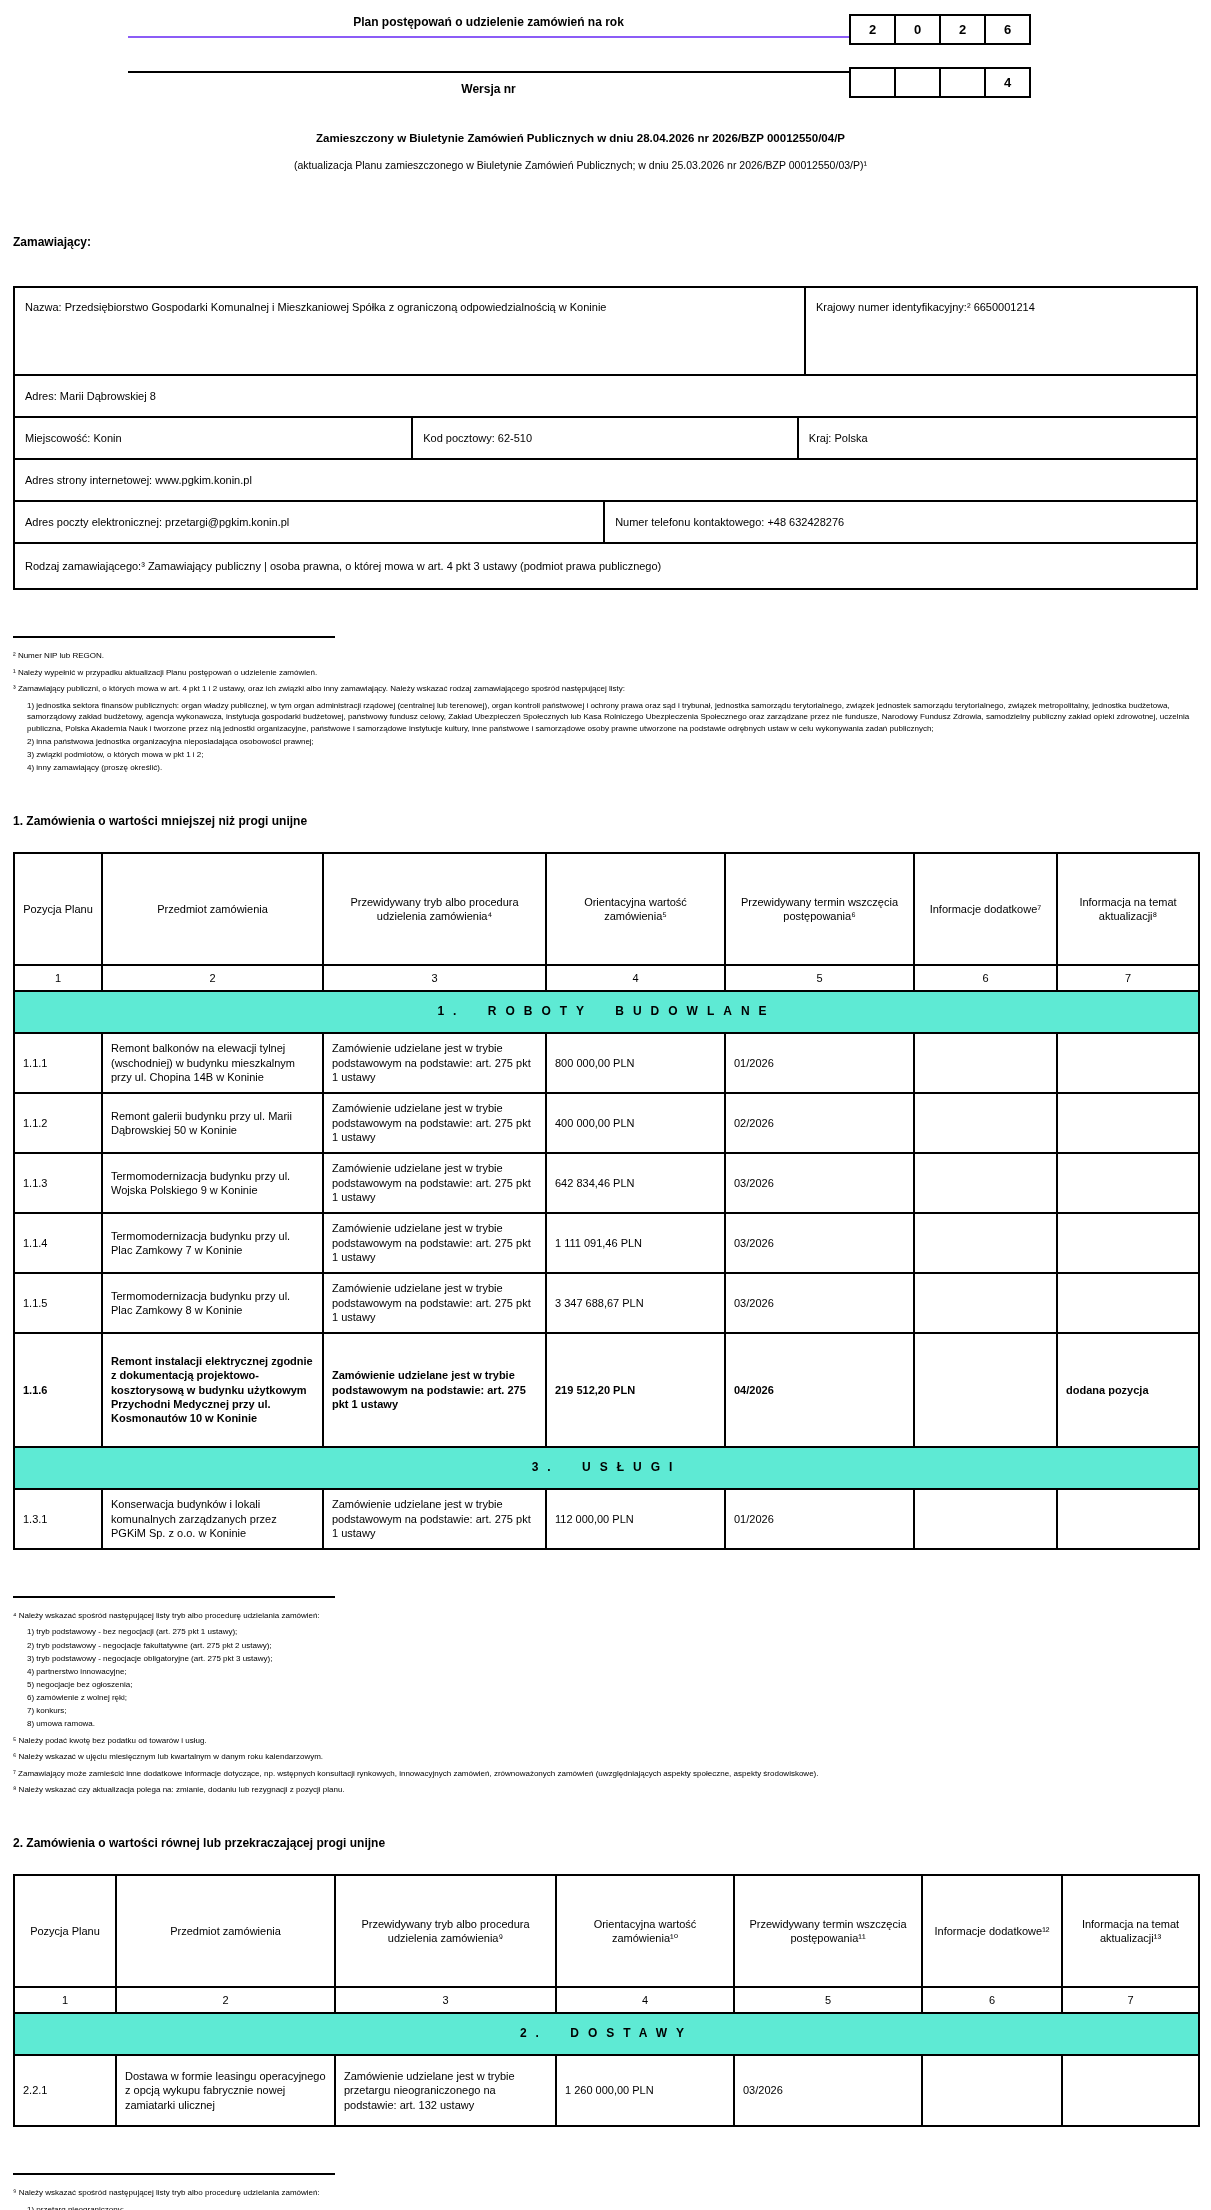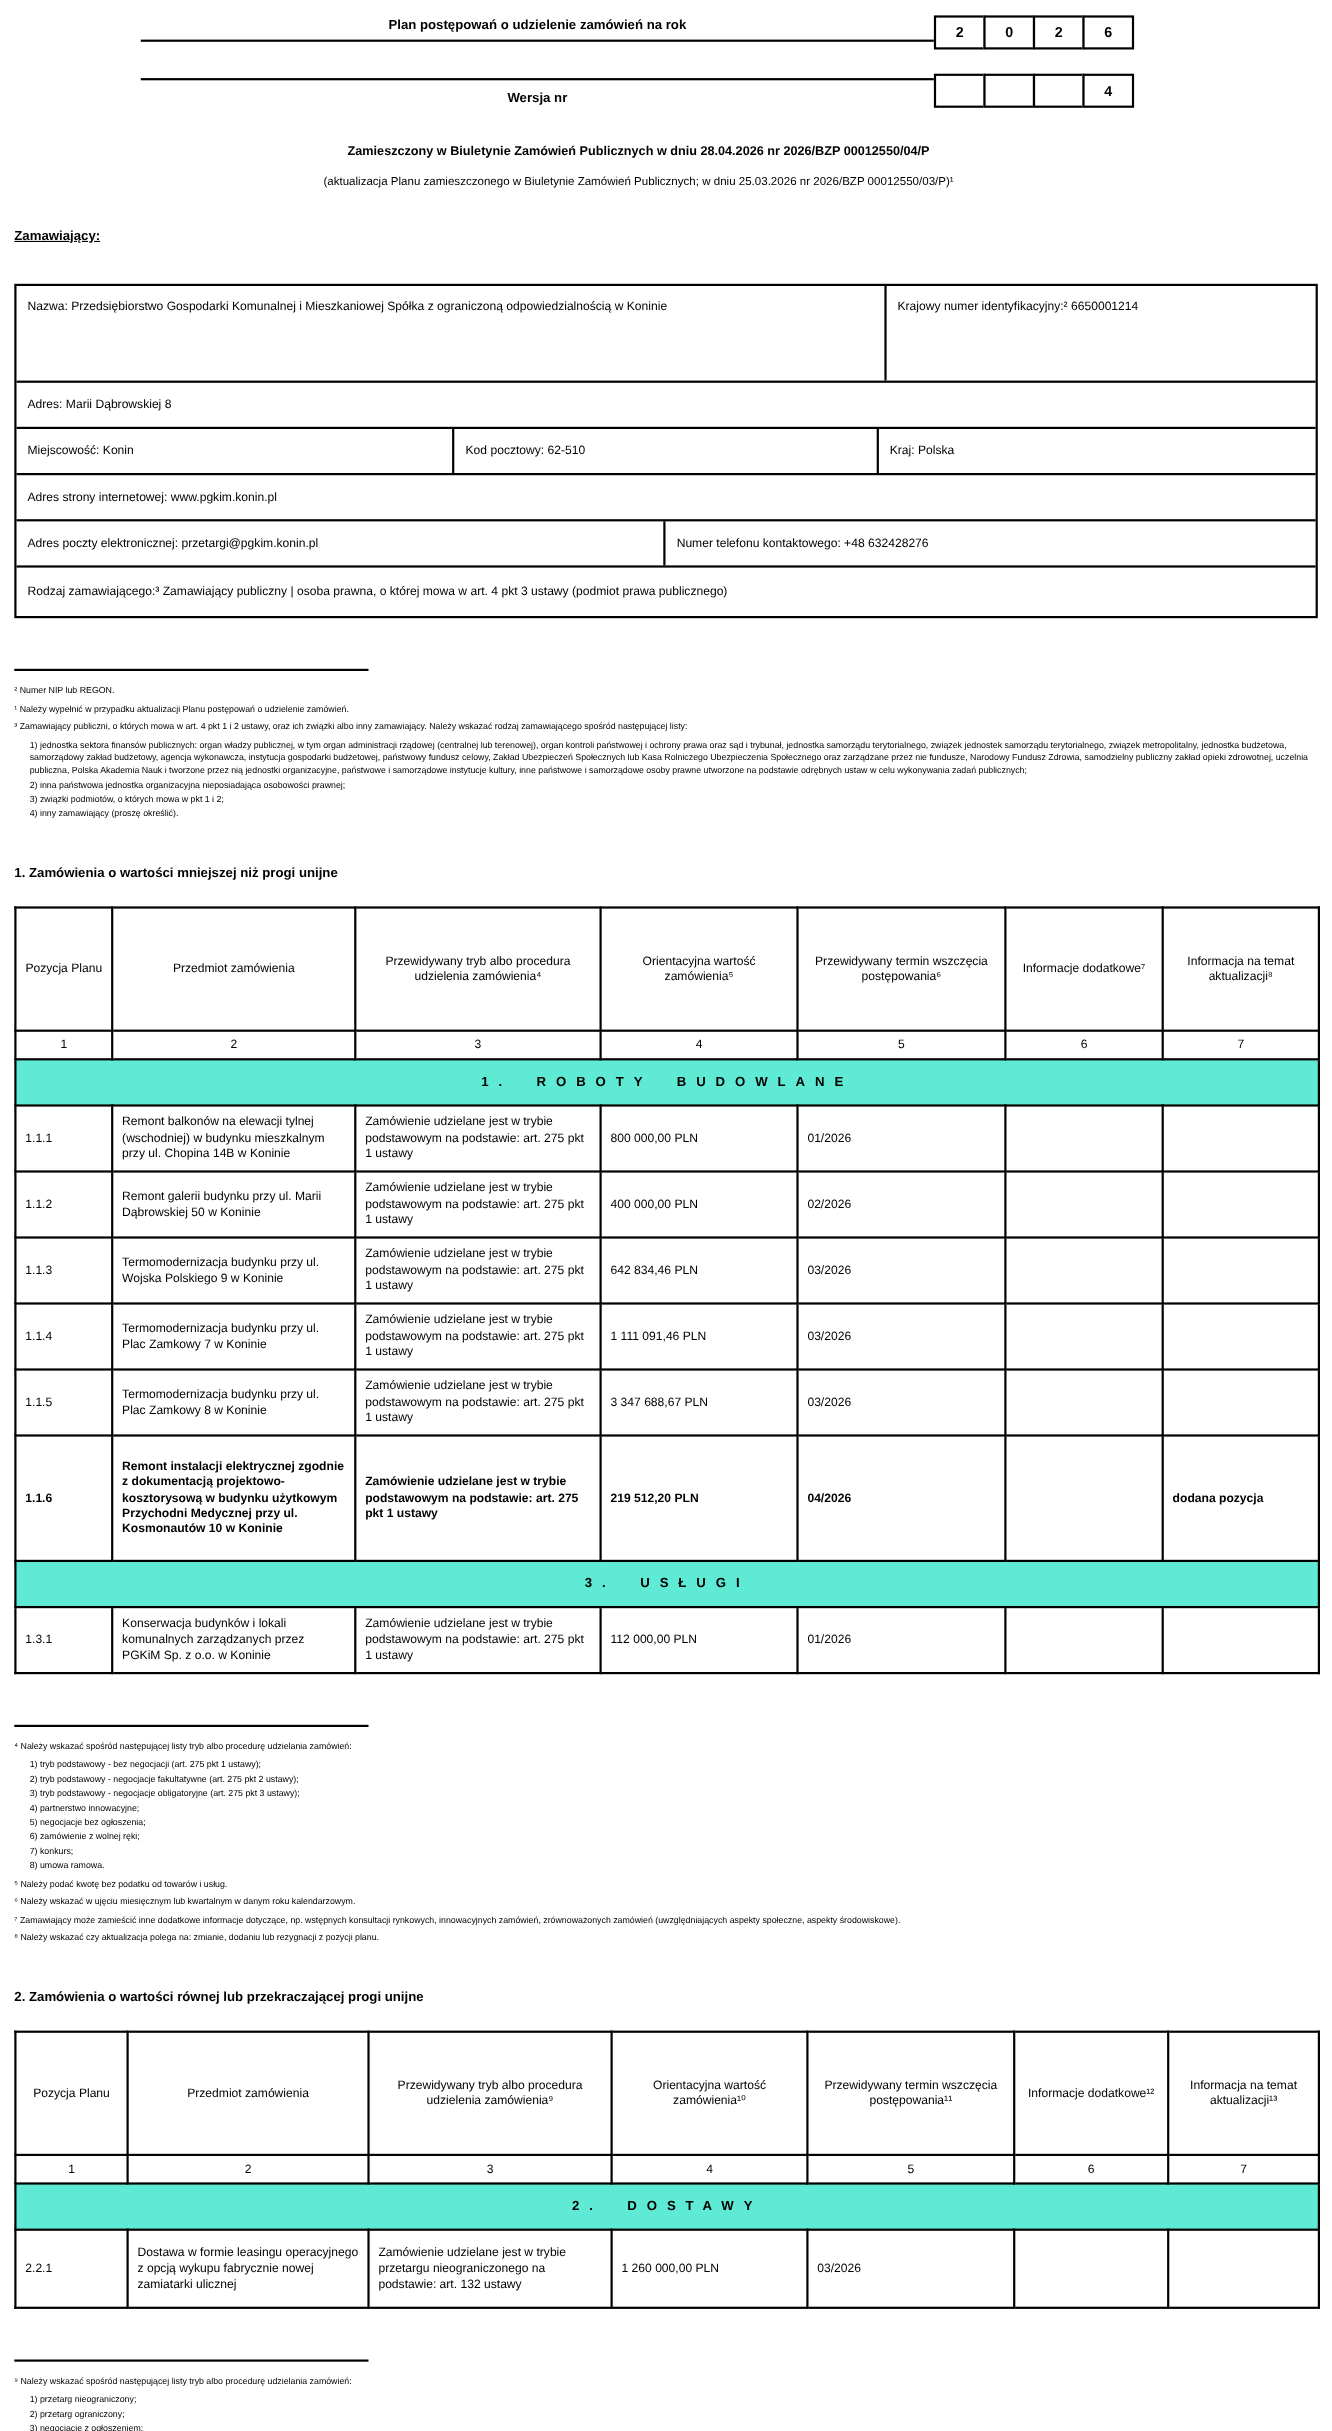--- a/index.html
+++ b/index.html
@@ -4,37 +4,37 @@
 <style>
   html,body{margin:0;padding:0;background:#fff;}
   .page{
     width:1211px;min-height:2210px;box-sizing:border-box;
     background:#fff;color:#000;
     font-family:"Liberation Sans","DejaVu Sans",sans-serif;
     padding:14px 13px 24px 13px;position:relative;
   }
   
   .hdr-row{display:flex;align-items:flex-end;margin-left:115px;width:903px;}
-  .hdr-row1-left{flex:1;border-bottom:2px solid #000000;text-align:center;
+  .hdr-row1-left{flex:1;border-bottom:2px solid #8b5cf6;text-align:center;
     font-weight:bold;font-size:12px;padding-bottom:7px;}
   .boxes{display:flex;}
   .box{width:43px;height:27px;border:2px solid #000;margin-left:-2px;
     display:flex;align-items:center;justify-content:center;
     font-weight:bold;font-size:13px;background:#fff;}
   .box:first-child{margin-left:0;}
   .hdr-row1 .boxes{margin-bottom:-7px;}
   .hdr-row2{display:flex;align-items:flex-start;margin-left:115px;width:903px;margin-top:33px;}
   .hdr-row2-left{flex:1;border-top:2px solid #000;text-align:center;
     font-weight:bold;font-size:12px;padding-top:9px;}
   .hdr-row2 .boxes{margin-top:-4px;}
   .pub-wrap{width:1135px;text-align:center;}
   .pub-line{margin-top:34px;font-weight:bold;font-size:11.5px;}
   .upd-line{margin-top:15px;font-size:10.5px;}
   
-  .buyer-label{margin-top:36px;font-weight:bold;font-size:12px;text-decoration:underline;}
+  .buyer-label{margin-top:64px;font-weight:bold;font-size:12px;}
   .buyer{border:2px solid #000;margin-top:37px;width:1185px;box-sizing:border-box;}
   .brow{display:flex;border-top:2px solid #000;}
   .brow:first-child{border-top:none;}
   .bcell{box-sizing:border-box;padding:9px 10px;font-size:11px;line-height:1.3;
     display:flex;align-items:center;}
   .bcell + .bcell{border-left:2px solid #000;}
   .brow.r1 .bcell{min-height:86px;align-items:flex-start;padding-top:12px;}
   .brow.r1 .c1{flex:0 0 66.8%;}
   .brow.r1 .c2{flex:1;}
   .brow.rfull .bcell{flex:1;min-height:40px;}

